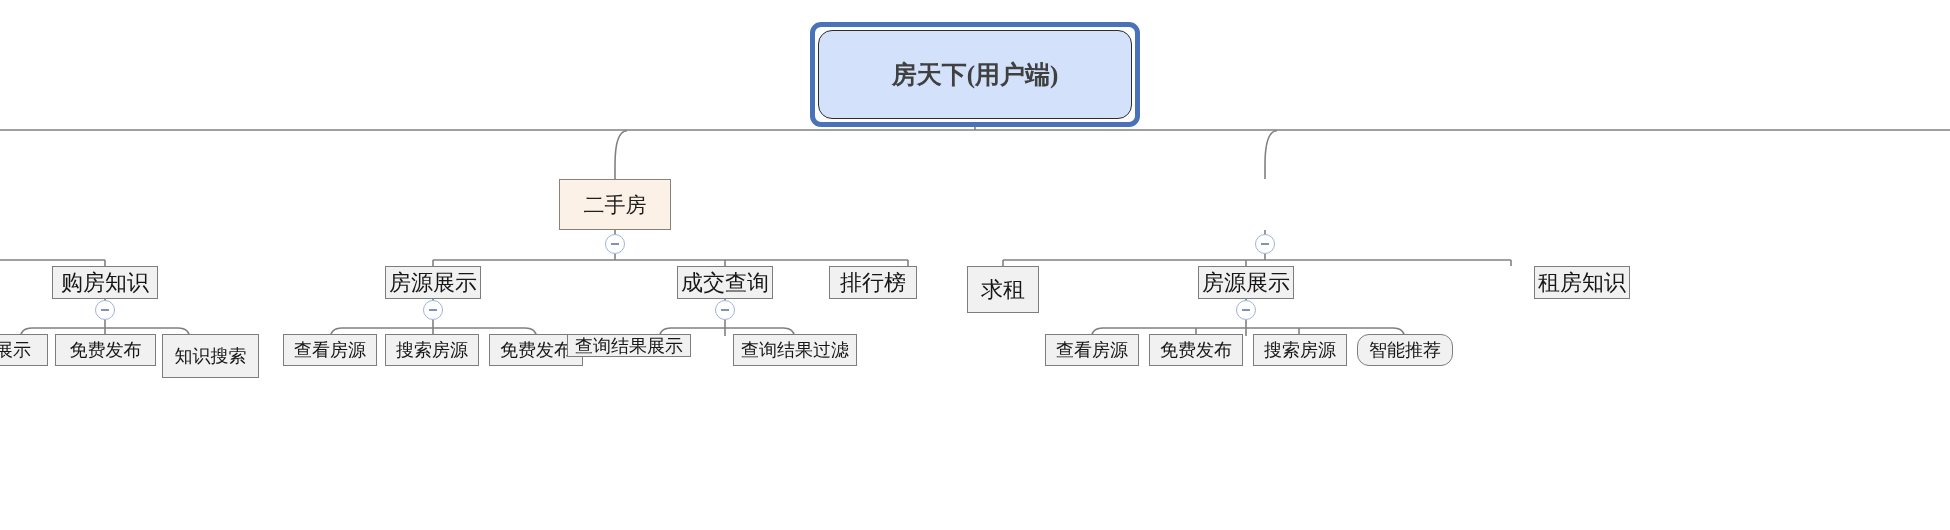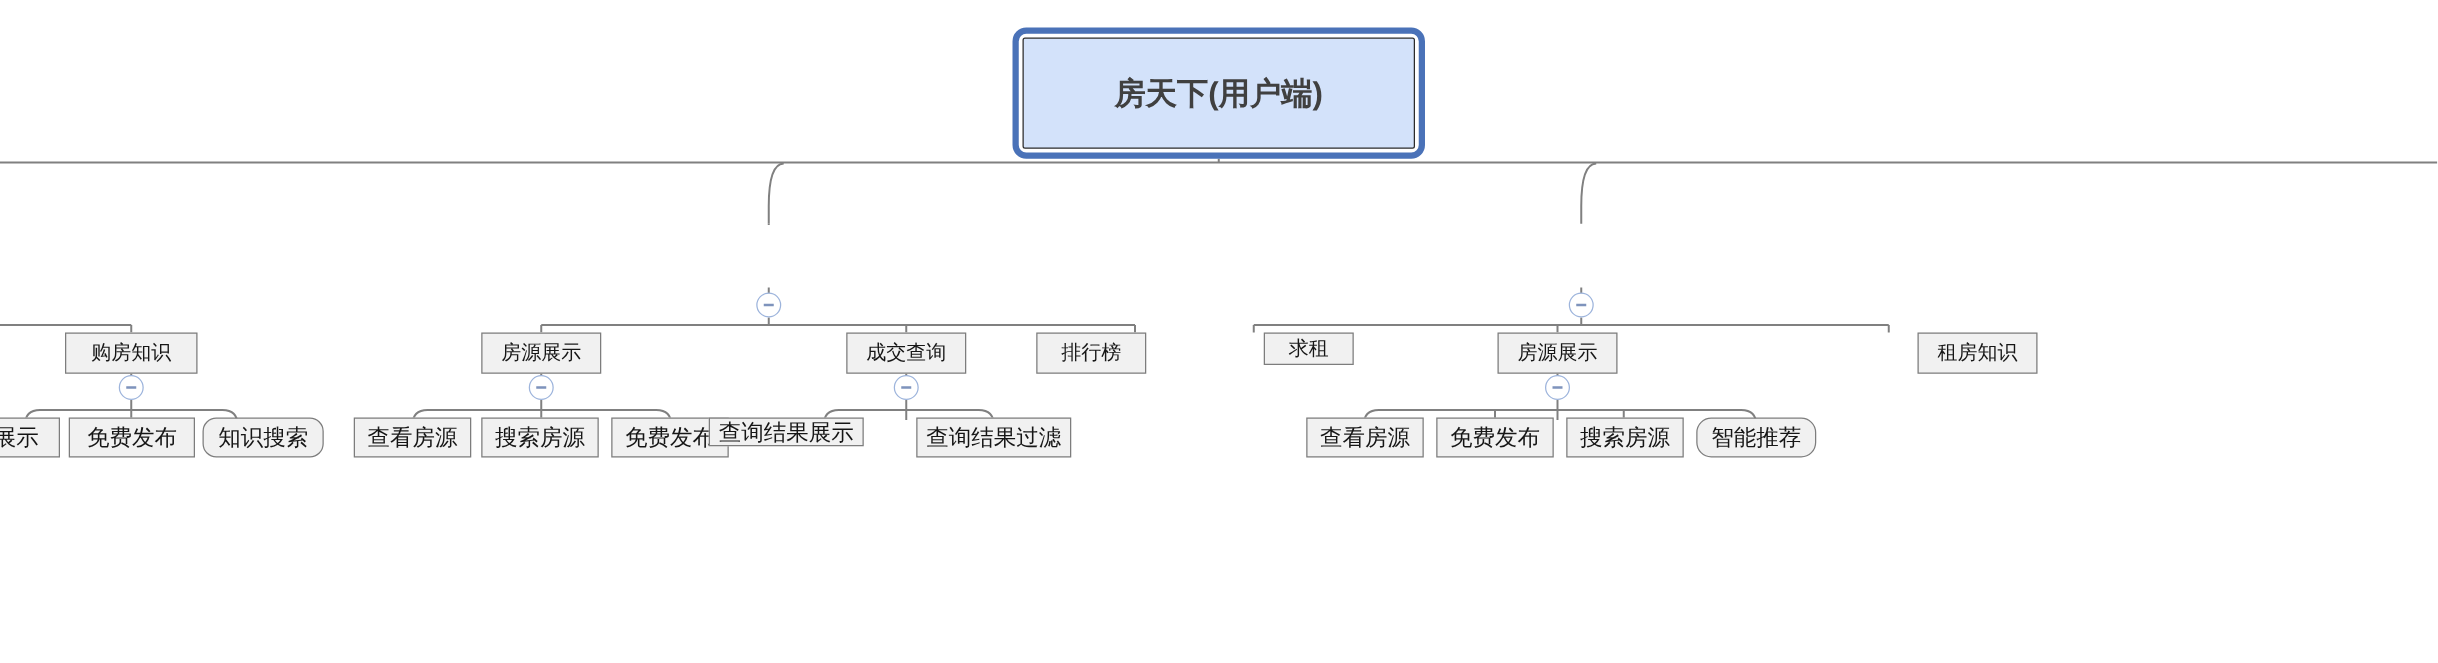--- a/index.html
+++ b/index.html
@@ -44,37 +44,38 @@
     font-size: 25px;
     font-weight: bold;
     color: #404040;
   }
   .node.root .root-inner {
     width: 100%;
     height: 100%;
     box-sizing: border-box;
     border: 1.5px solid #2b2b2b;
     background: #D3E2FA;
-    border-radius: 2px;
+    border-radius: 14px;
     display: flex;
     align-items: center;
     justify-content: center;
+    font-family: Liberation Serif, serif;
   }
   
   .node.lvl2 {
     border: 1.5px solid #8B8178;
     background: #FCF1E6;
     font-size: 21px;
     color: #1f1f1f;
   }
   
   .node.lvl3 {
     border: 1.5px solid #7d7d7d;
     background: #F1F1F1;
-    font-size: 16px;
+    font-size: 22px;
     color: #161616;
   }
   
   .node.lvl4 {
     border: 1.5px solid #7d7d7d;
     background: #F1F1F1;
     font-size: 18px;
     color: #161616;
   }
   
@@ -162,20 +163,21 @@
       <path d="M1246,328 L1246,336"></path>
       <path d="M1196,328 L1196,340"></path>
       <path d="M1299,328 L1299,340"></path>
     </g>
   </svg>
 
   <div class="node root" style="left:810px; top:22px; width:330px; height:105px;">
     <span class="root-inner">房天下(用户端)</span>
   </div>
 
+  <div class="node lvl2" style="left:559px; top:179px; width:112px; height:51px;">二手房</div>
   <div class="toggle" style="left:605px; top:234px;">
       <span class="bar"></span>
     </div>
 
   <div class="toggle" style="left:1255px; top:234px;">
       <span class="bar"></span>
     </div>
 
   <div class="node lvl3" style="left:52px; top:266px; width:106px; height:33px;">购房知识</div>
   <div class="toggle" style="left:95px; top:300px;">
@@ -187,34 +189,34 @@
       <span class="bar"></span>
     </div>
 
   <div class="node lvl3" style="left:677px; top:266px; width:96px; height:33px;">成交查询</div>
   <div class="toggle" style="left:715px; top:300px;">
       <span class="bar"></span>
     </div>
 
   <div class="node lvl3" style="left:829px; top:266px; width:88px; height:33px;text-align:center;">排行榜</div>
 
-  <div class="node lvl3" style="left:967px; top:266px; width:72px; height:26px;margin-left:44px;">求租</div>
+  <div class="node lvl3" style="left:967px; top:266px; width:72px; height:47px;">求租</div>
 
   <div class="node lvl3" style="left:1198px; top:266px; width:96px; height:33px;">房源展示</div>
   <div class="toggle" style="left:1236px; top:300px;">
       <span class="bar"></span>
     </div>
 
   <div class="node lvl3" style="left:1534px; top:266px; width:96px; height:33px;">租房知识</div>
 
   <div class="node lvl4" style="left:-22px; top:334px; width:70px; height:32px;">展示</div>
 
   <div class="node lvl4" style="left:55px; top:334px; width:101px; height:32px;">免费发布</div>
 
-  <div class="node lvl4" style="left:162px; top:334px; width:97px; height:32px;border-radius:11px;">知识搜索</div>
+  <div class="node lvl4" style="left:162px; top:334px; width:97px; height:44px;">知识搜索</div>
 
   <div class="node lvl4" style="left:283px; top:334px; width:94px; height:32px;">查看房源</div>
 
   <div class="node lvl4" style="left:385px; top:334px; width:94px; height:32px;">搜索房源</div>
 
   <div class="node lvl4" style="left:489px; top:334px; width:94px; height:32px;">免费发布</div>
 
   <div class="node lvl4" style="left:567px; top:334px; width:124px; height:23px;">查询结果展示</div>
 
   <div class="node lvl4" style="left:733px; top:334px; width:124px; height:32px;">查询结果过滤</div>

